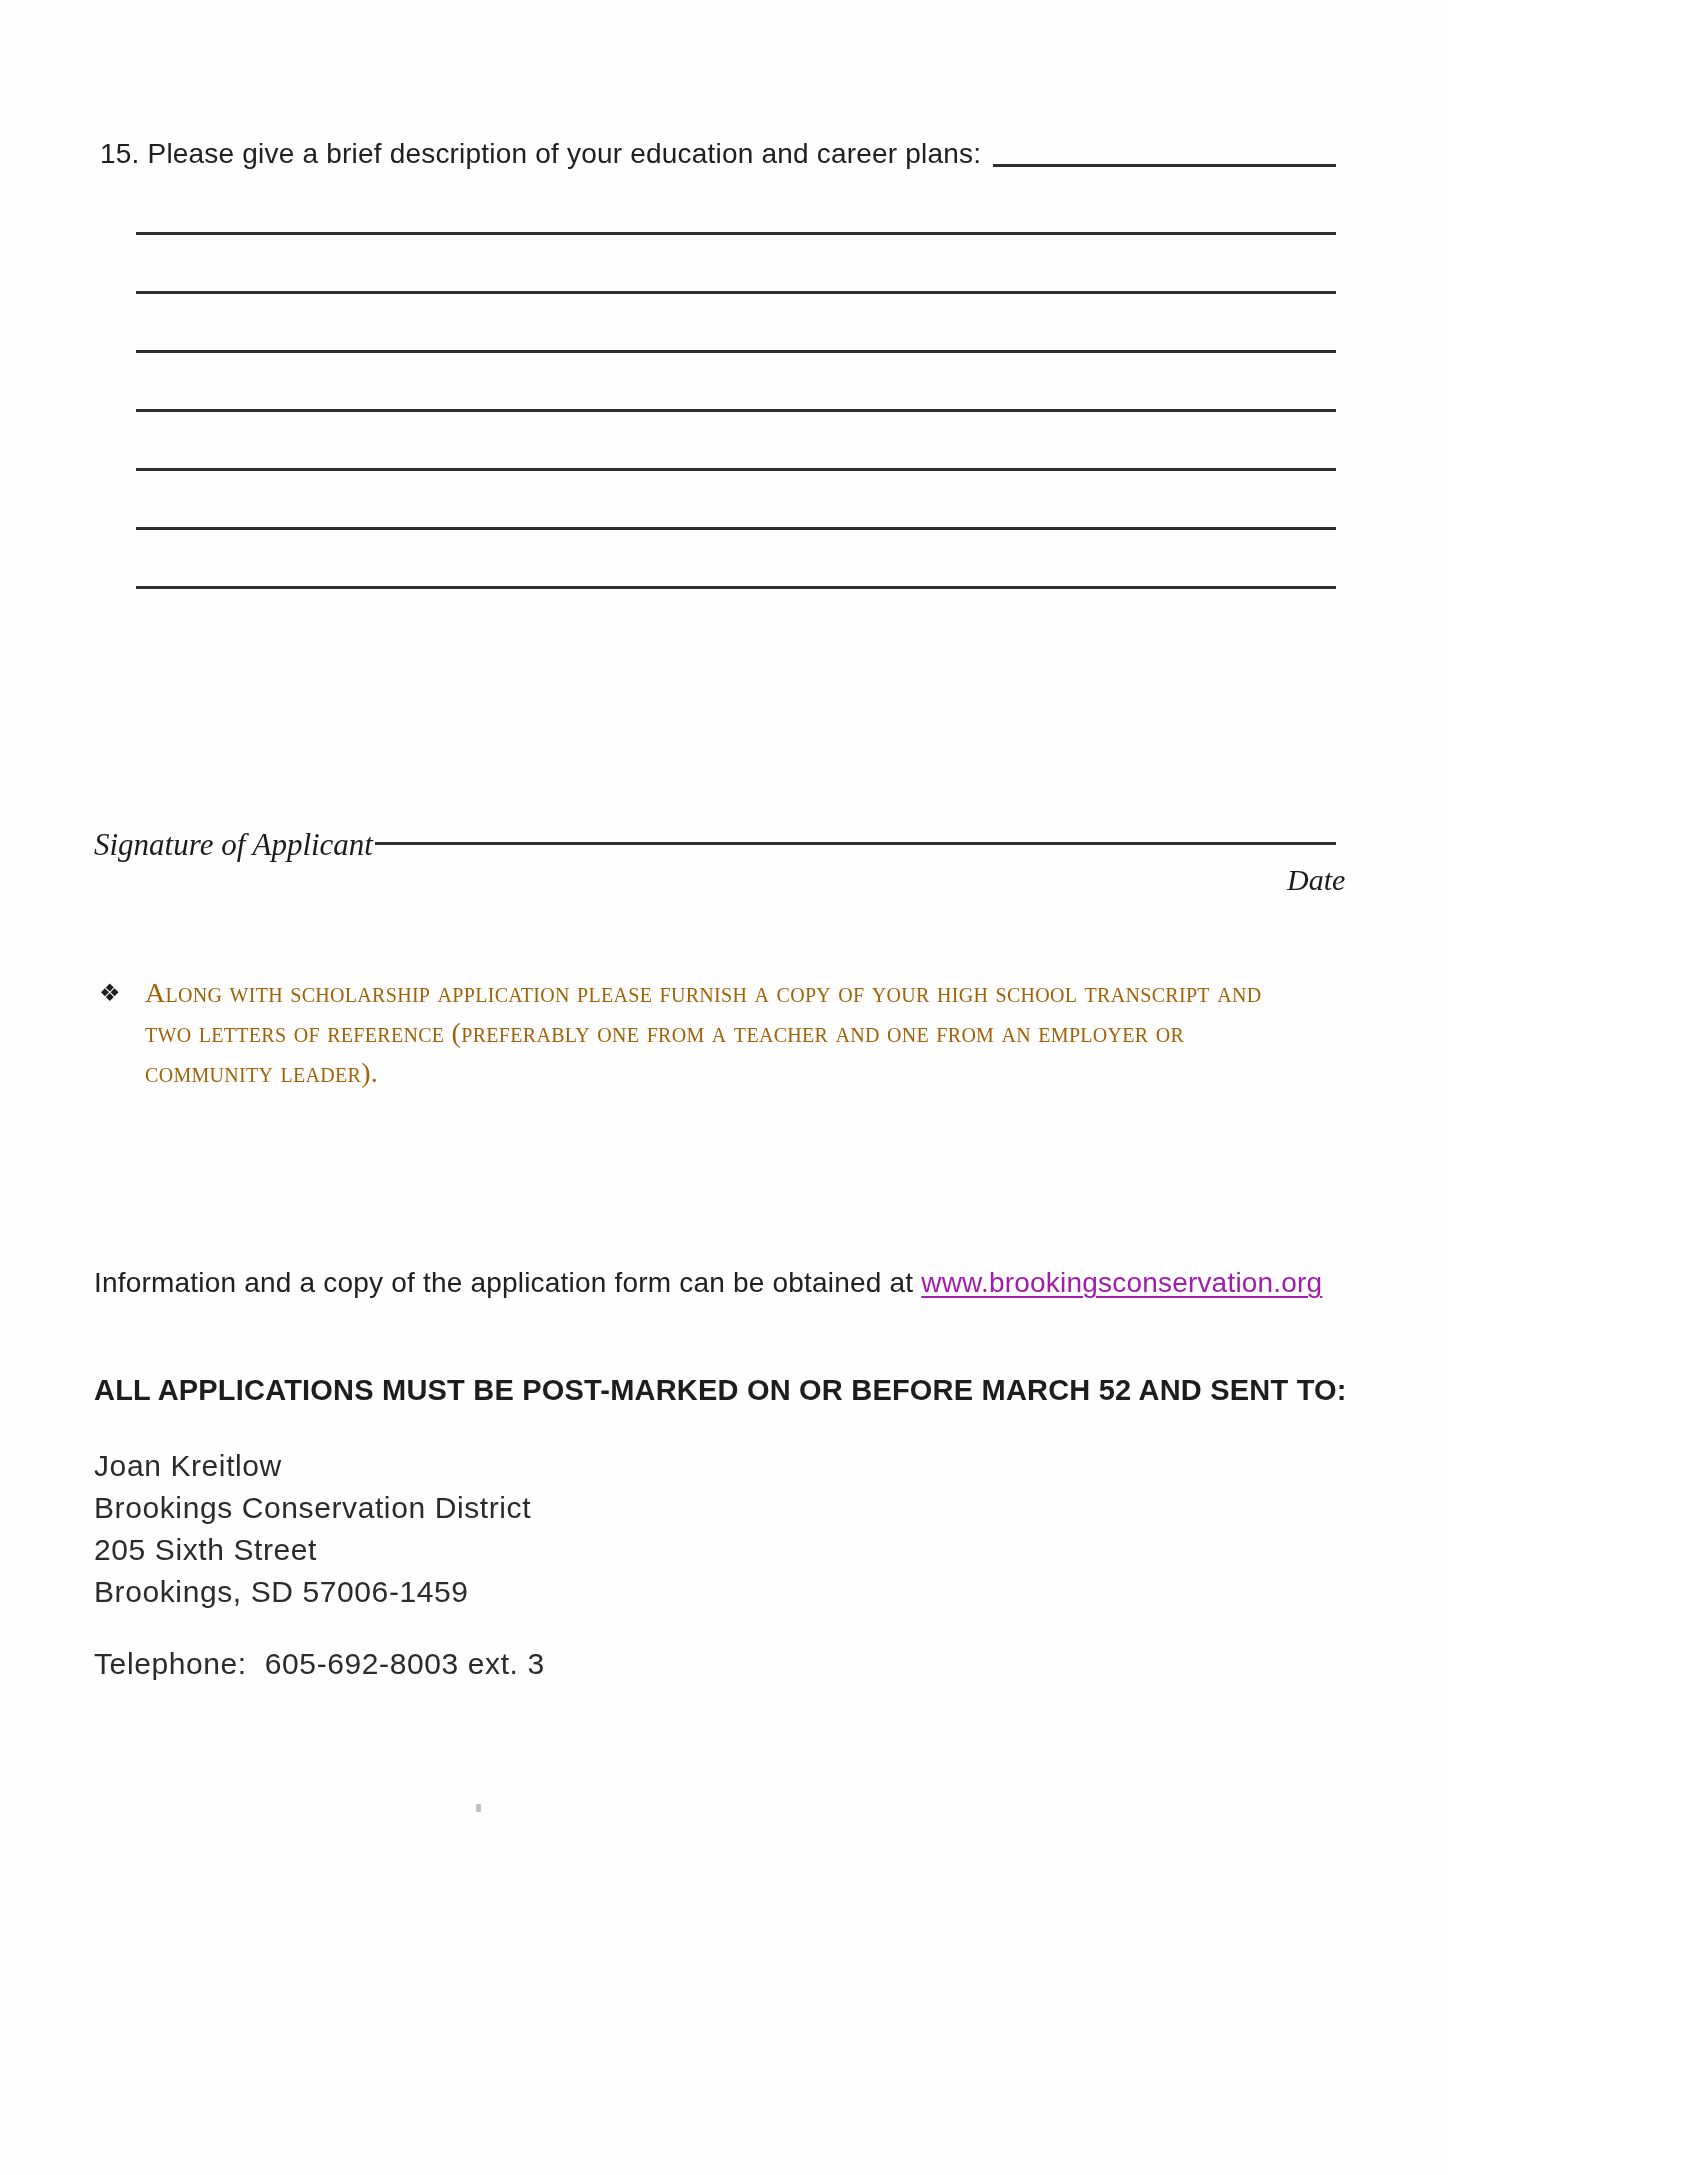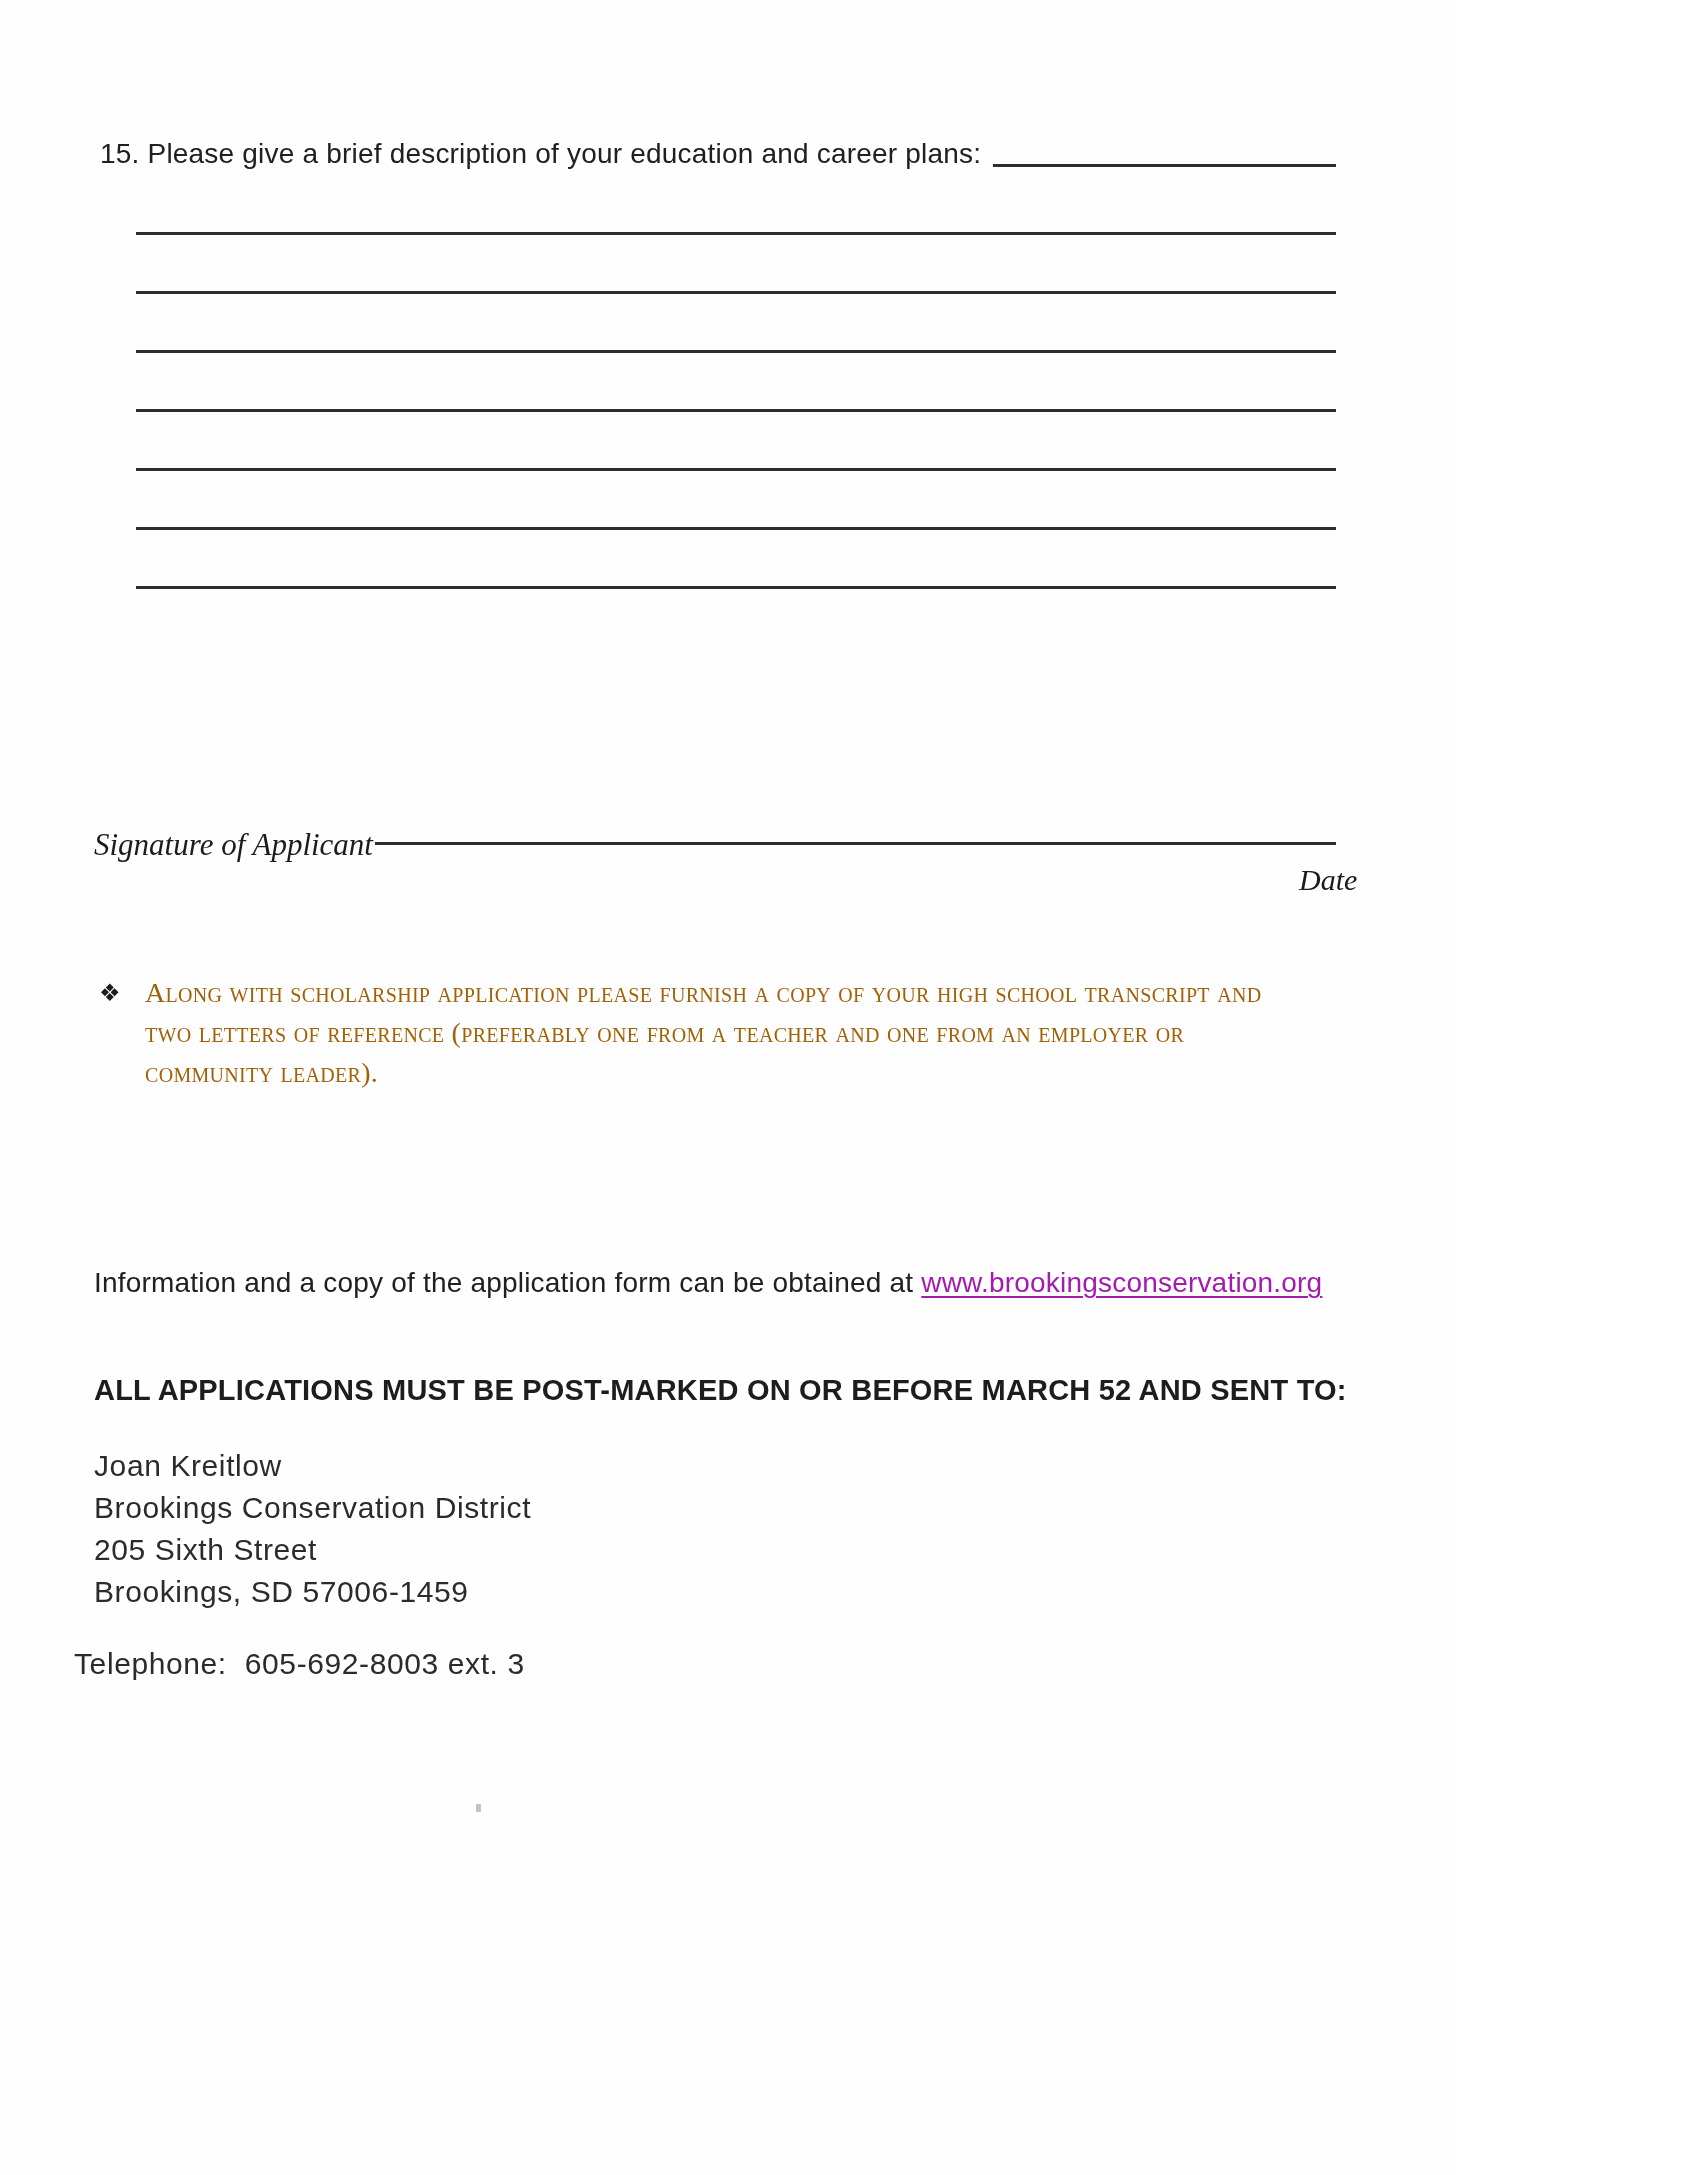--- a/index.html
+++ b/index.html
@@ -77,21 +77,20 @@
     height: 0;
   }
   .date-label {
     position: absolute;
     left: 1287px;
     top: 863px;
     font-family: "Liberation Serif", serif;
     font-style: italic;
     font-size: 30px;
     color: #1c1c1c;
-    margin-left: 12px;
   }
 
   
   .note {
     position: absolute;
     left: 99px;
     top: 973px;
     right: 139px;
     display: flex;
     align-items: flex-start;
@@ -146,21 +145,21 @@
     top: 1445px;
     font-size: 30px;
     line-height: 42px;
     letter-spacing: 0.6px;
     color: #2b2b2b;
   }
 
   
   .telephone-line {
     position: absolute;
-    left: 74px;
+    left: 94px;
     top: 1647px;
     font-size: 30px;
     letter-spacing: 0.6px;
     color: #2b2b2b;
   }
   .telephone-value {
     margin-left: 18px;
   }
 
   

